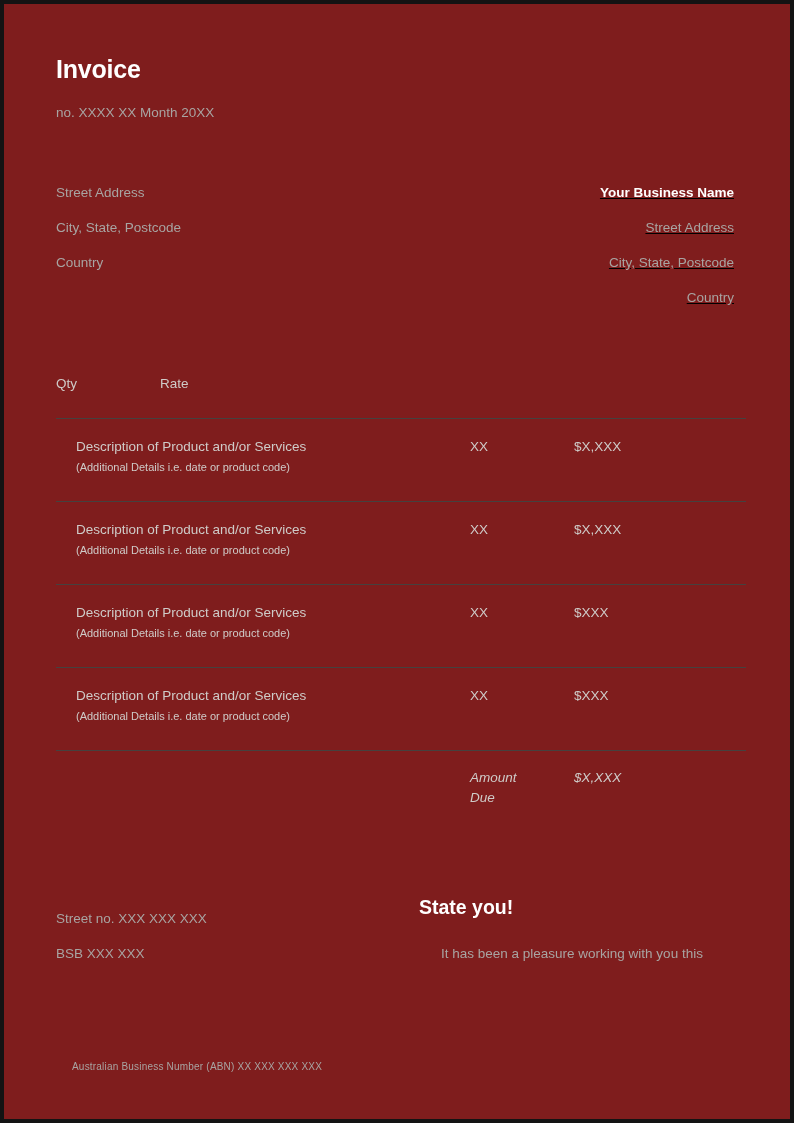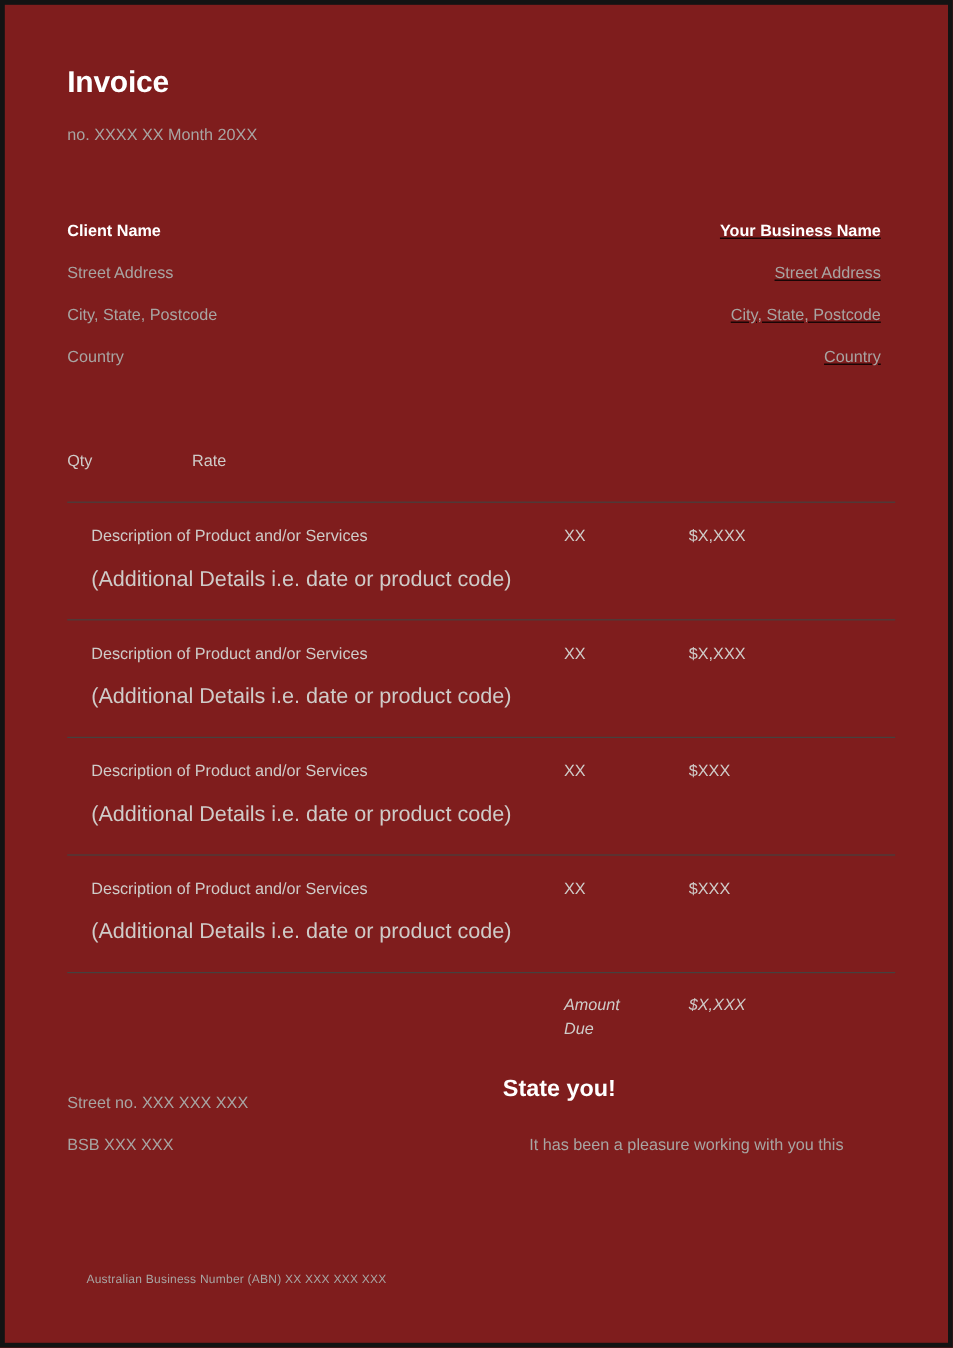--- a/index.html
+++ b/index.html
@@ -106,24 +106,23 @@
   }
   .head .cell-txt {
     color: #cfcbc8;
   }
   .desc-main {
     font-size: 13.5px;
     color: #cfcbc8;
     line-height: 20px;
   }
   .desc-sub {
-    font-size: 18px;
-    color: #cfcbc8;
-    line-height: 20px;
-    margin-top: 15px;
+    font-size: 11px;
+    color: #cfcbc8;
+    line-height: 20px;
   }
   .amount-label {
     font-size: 13.5px;
     color: #cfcbc8;
     line-height: 20px;
     width: 62px;
   }
 
   
   .bank {
@@ -163,21 +162,20 @@
 </head>
 <body>
 
 <div class="page">
   <div class="inner">
 
     <div class="invoice-title">Invoice</div>
     <div class="invoice-sub">no. XXXX XX Month 20XX</div>
 
     <div class="addr left">
-      <div class="name">Client Name</div>
       <div class="line">Street Address</div>
       <div class="line">City, State, Postcode</div>
       <div class="line">Country</div>
     </div>
 
     <div class="addr right">
       <div class="name">Your Business Name</div>
       <div class="line">Street Address</div>
       <div class="line">City, State, Postcode</div>
       <div class="line">Country</div>

